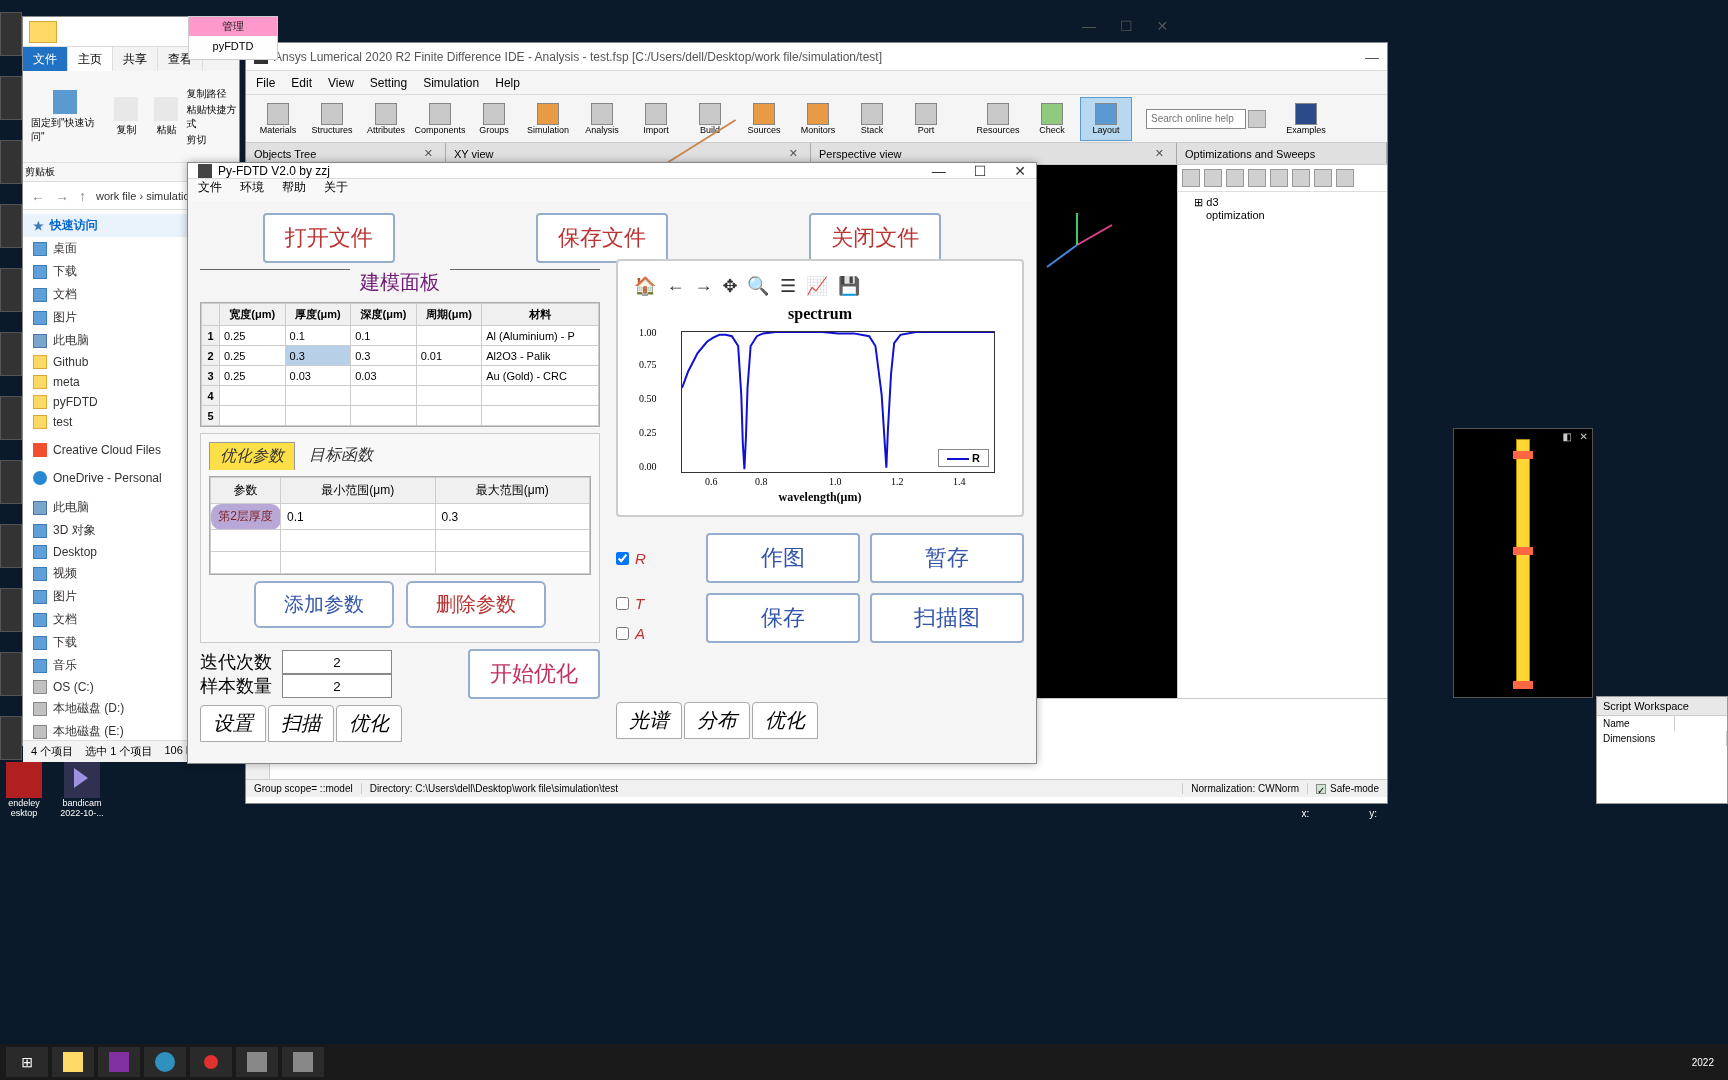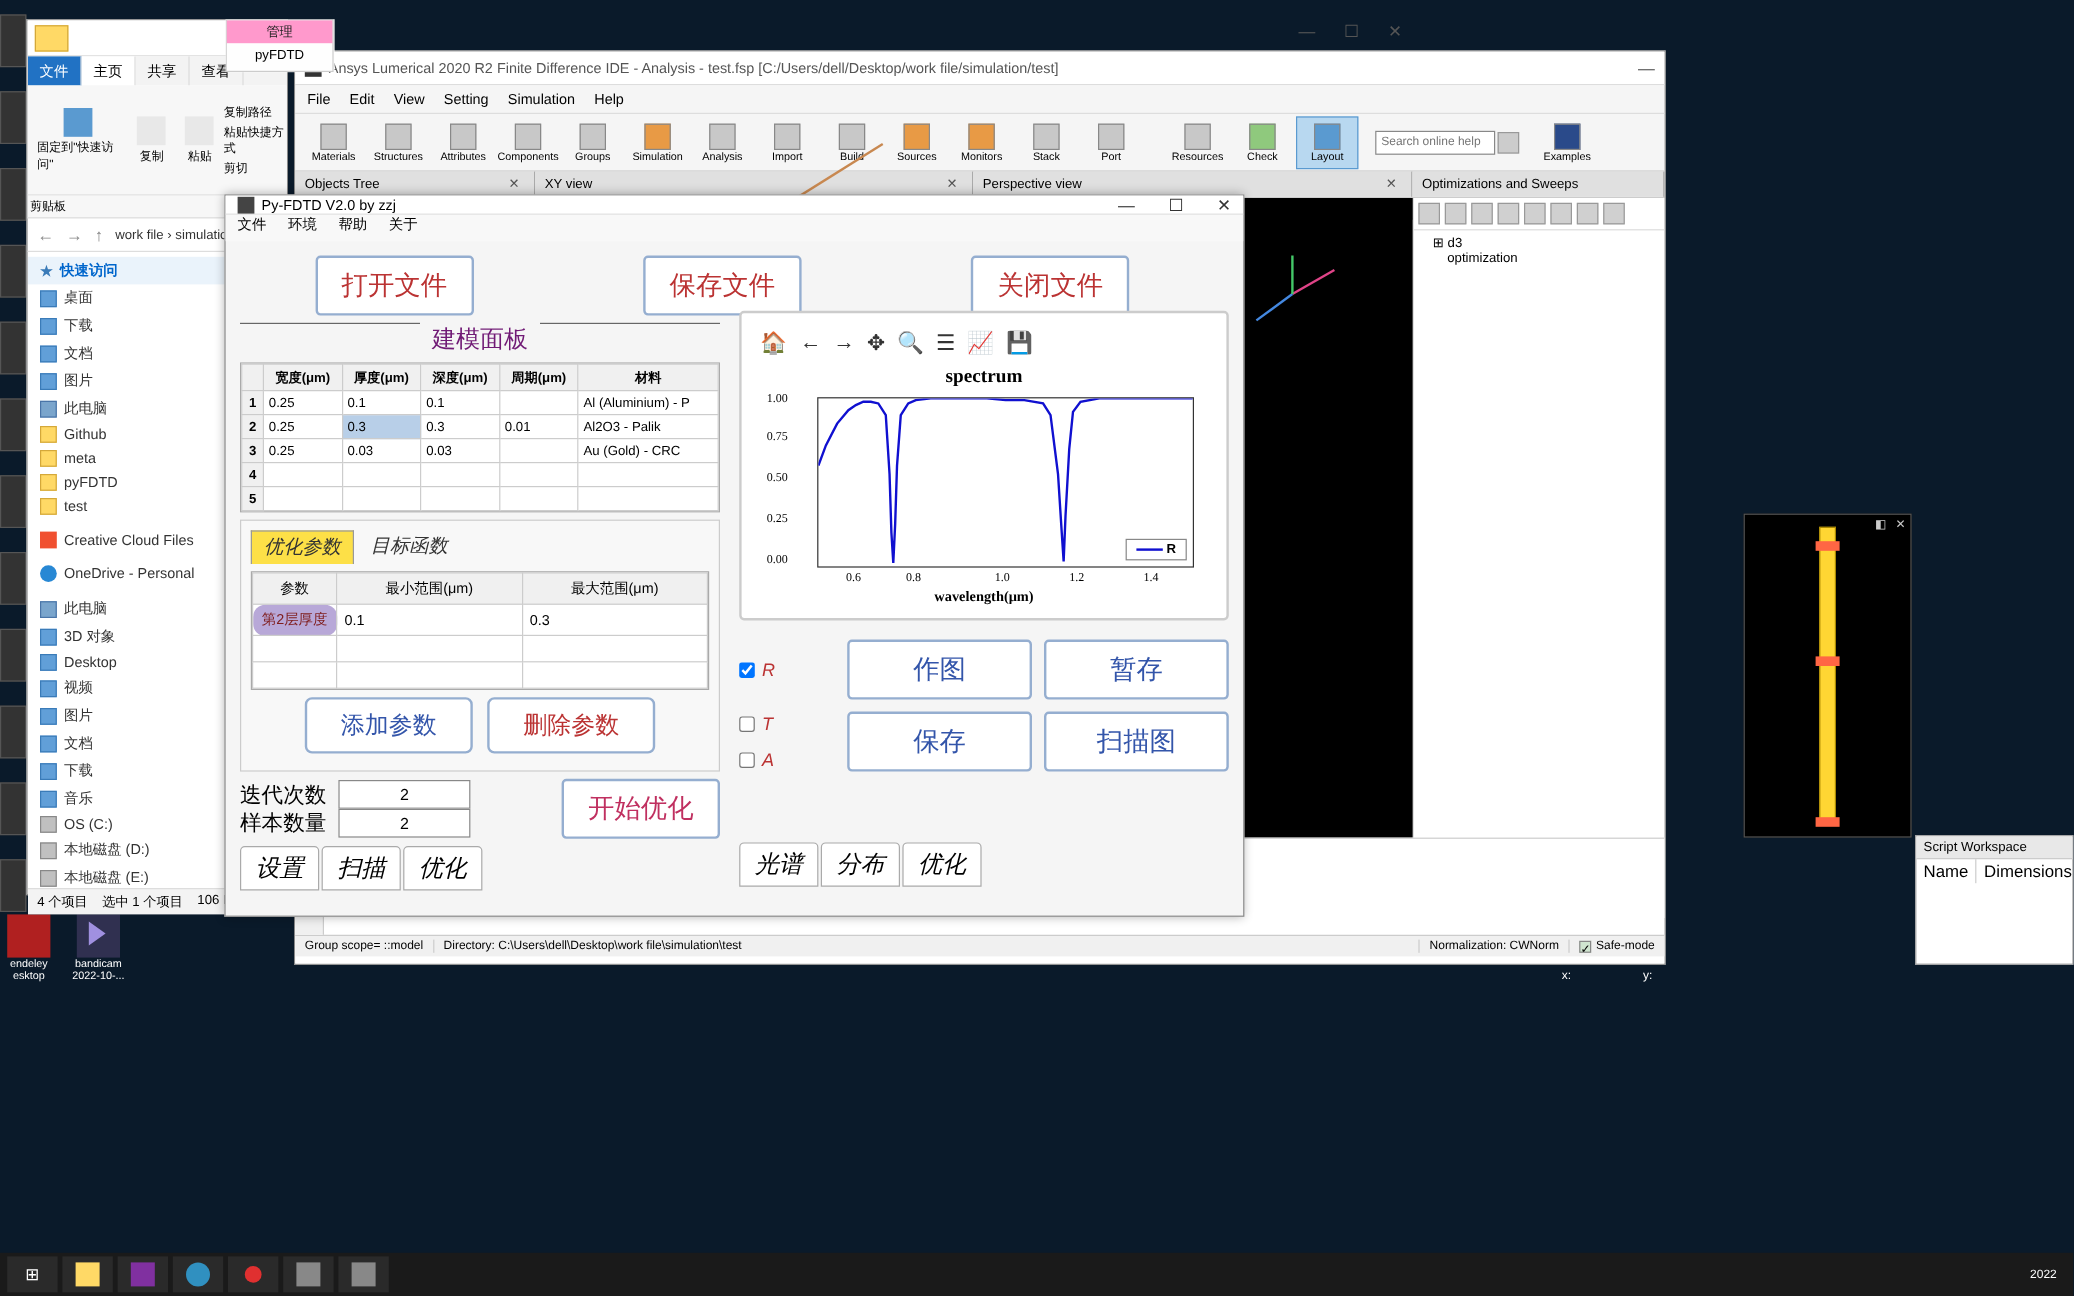--- a/index.html
+++ b/index.html
@@ -68,21 +68,21 @@
 .lum-safe { margin-left: auto; display: flex; align-items: center; gap: 4px; padding: 0 8px; }
 .lum-checkbox { width: 10px; height: 10px; border: 1px solid #888; background: #cfe5cf; }
 
 
 .sim-region { position: absolute; right: 135px; top: 428px; width: 140px; height: 270px; background: #000; z-index: 4; border: 1px solid #555; }
 .sim-structure { position: absolute; left: 50%; top: 10px; bottom: 10px; width: 14px; margin-left: -7px; background: #ffd633; border: 1px solid #aa8800; }
 .sim-marker { position: absolute; left: 50%; width: 20px; height: 8px; margin-left: -10px; background: #ff6644; }
 
 .script-workspace { position: absolute; right: 0; top: 696px; width: 132px; height: 108px; background: #fff; border: 1px solid #999; z-index: 4; }
 .sw-title { background: #e8e8e8; padding: 3px 6px; font-size: 11px; border-bottom: 1px solid #ccc; }
-.sw-headers { display: flex; font-size: 14px; font-family: monospace; }
+.sw-headers { display: flex; font-size: 10px; font-family: monospace; flex-direction: column; }
 .sw-col { padding: 2px 6px; border-right: 1px solid #ccc; }
 
 
 .pyfdtd-window { position: absolute; left: 187px; top: 162px; width: 850px; height: 602px; background: #f5f5f5; border: 1px solid #888; z-index: 20; box-shadow: 0 0 8px rgba(0,0,0,0.3); }
 .pyfdtd-title { height: 16px; display: flex; align-items: center; padding: 0 10px; background: #fff; border-bottom: 1px solid #ddd; }
 .pyfdtd-title-text { flex: 1; font-size: 12px; }
 .pyfdtd-win-ctrl { display: flex; gap: 28px; font-size: 14px; color: #333; }
 .pyfdtd-menu { height: 22px; display: flex; gap: 18px; padding: 0 10px; font-size: 12px; background: #f8f8f8; }
 
 .pyfdtd-content { padding: 12px; display: flex; gap: 16px; height: calc(100% - 50px); }

